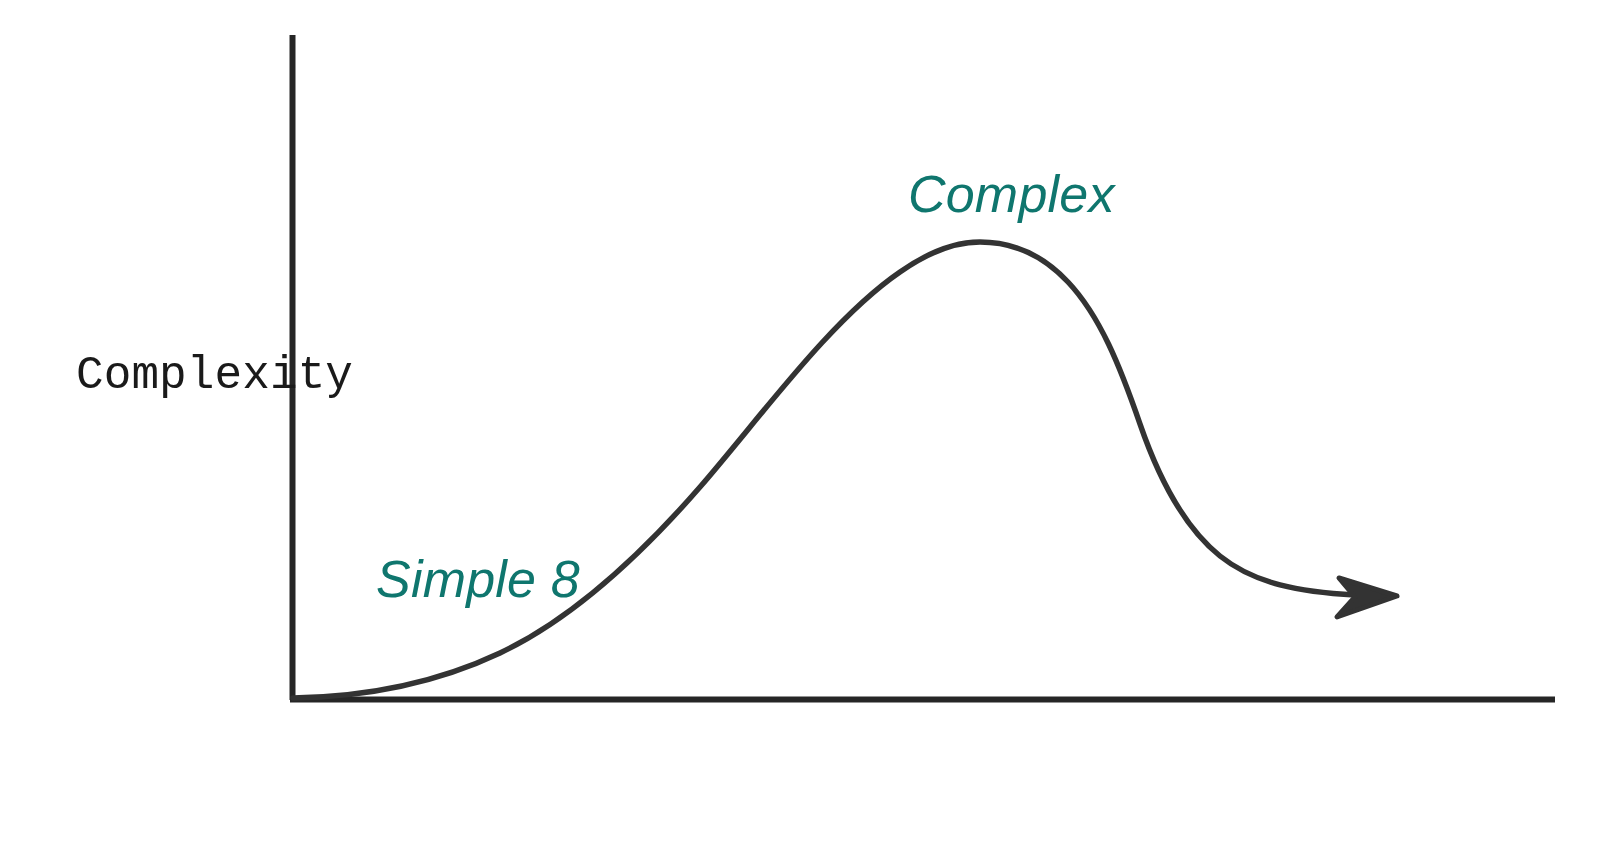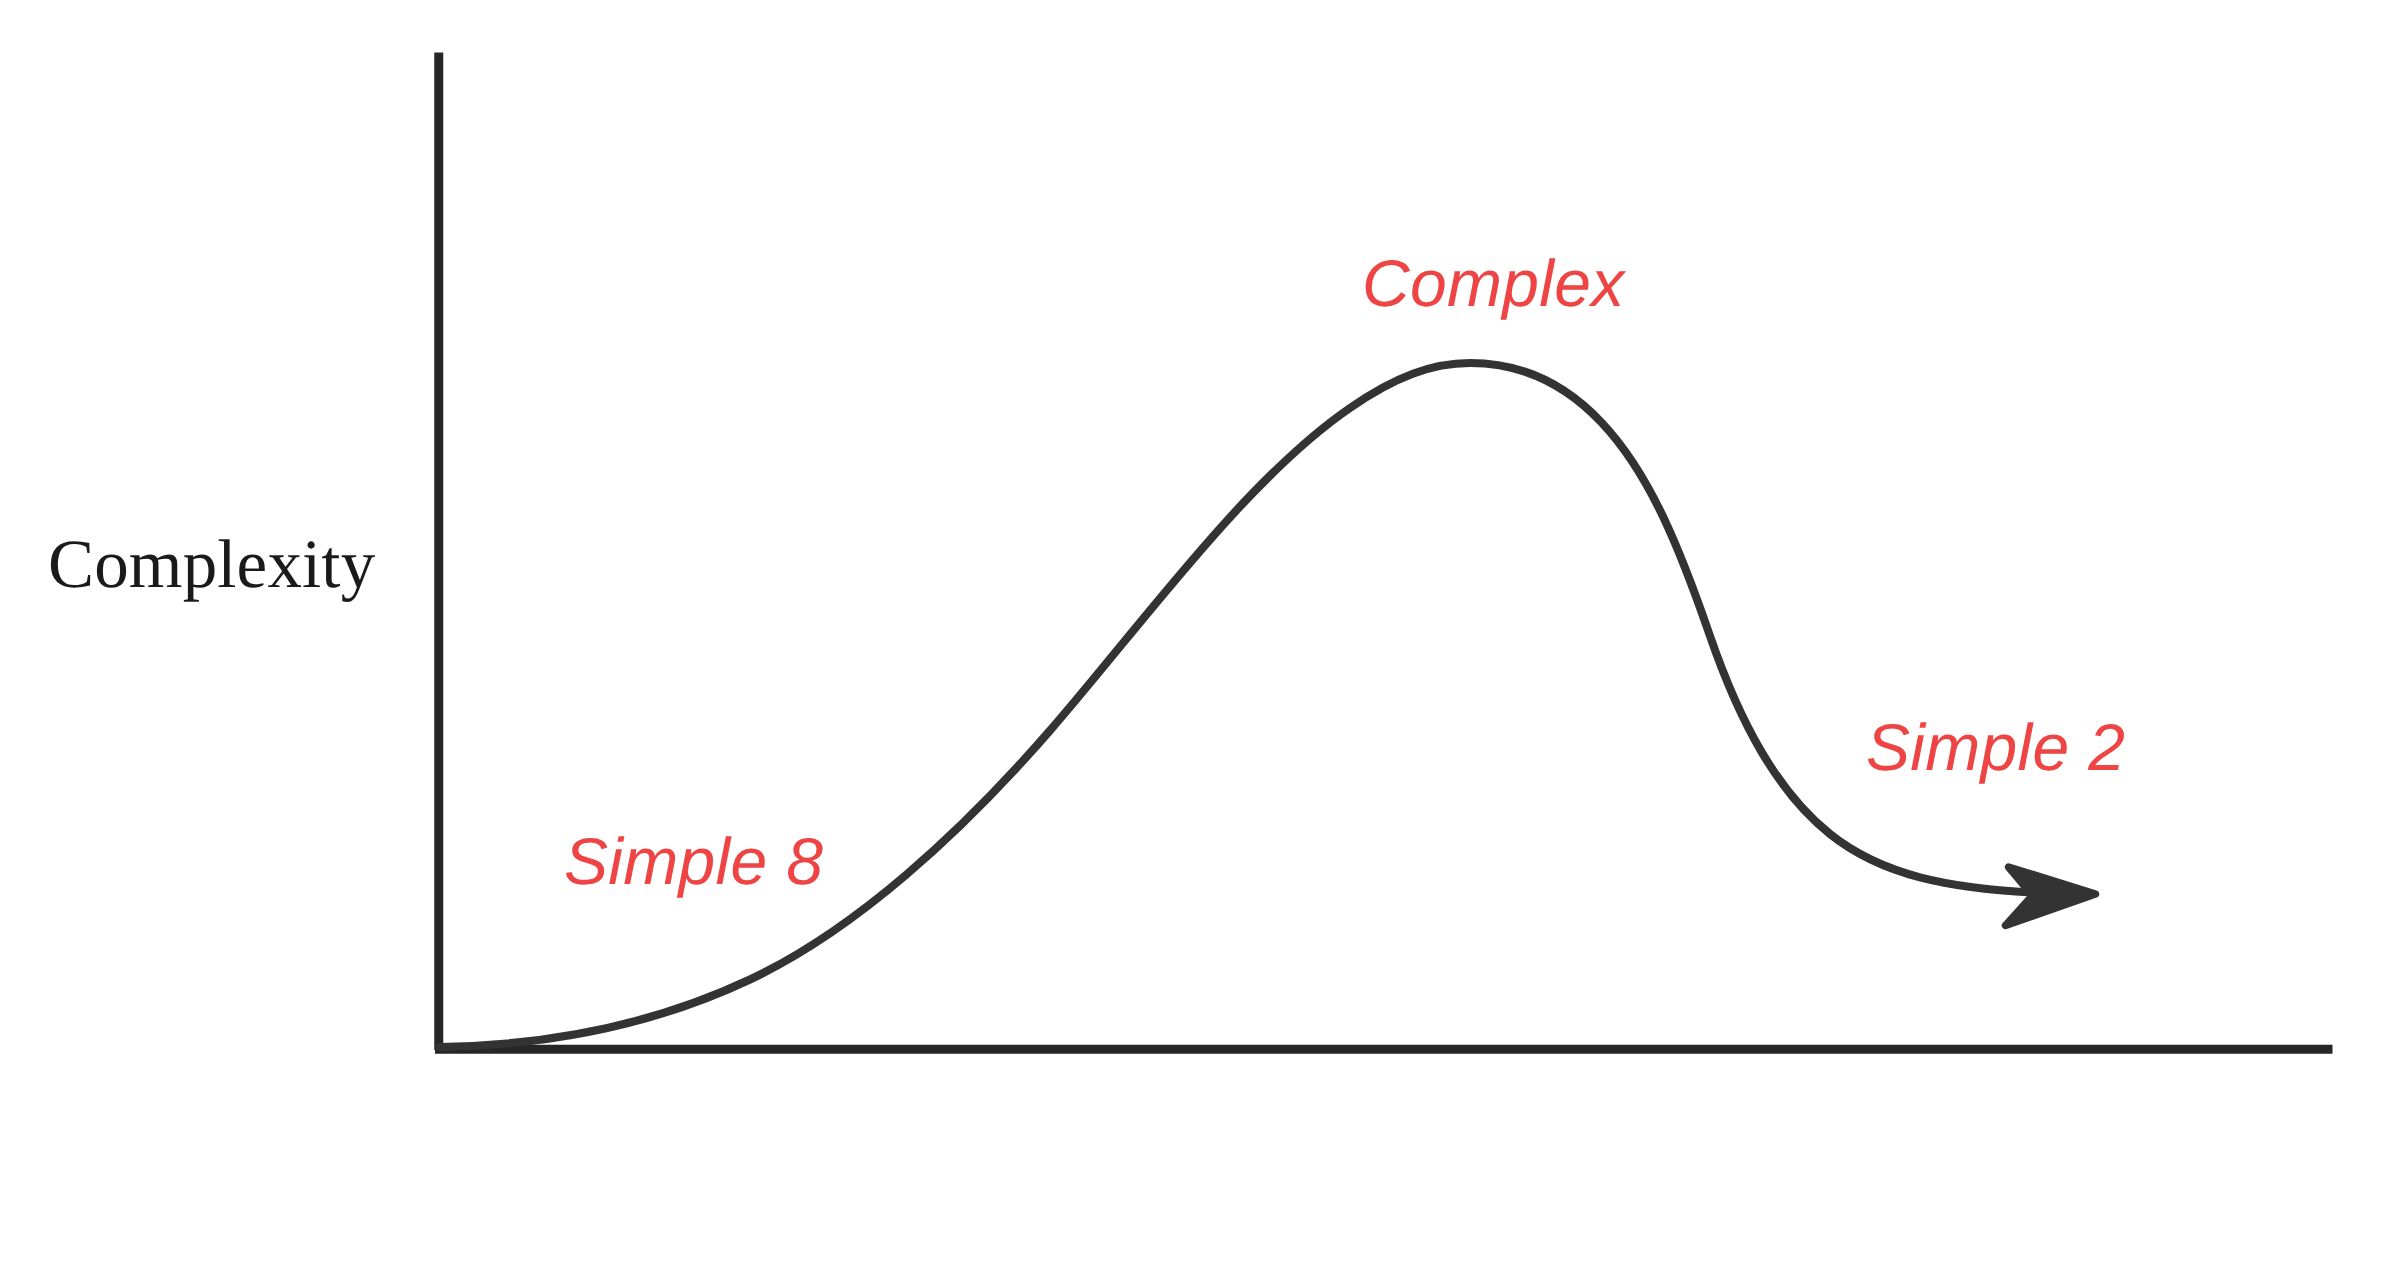--- a/index.html
+++ b/index.html
@@ -19,42 +19,43 @@
     position: absolute;
     left: 0;
     top: 0;
     width: 1600px;
     height: 847px;
     display: block;
   }
   .axis-label {
     position: absolute;
     color: #1a1a1a;
-    font-family: Liberation Serif, serif;
+    font-family: Liberation Mono, monospace;
     font-weight: 400;
     font-size: 46px;
     line-height: 1;
     white-space: nowrap;
     letter-spacing: 0.1px;
+    margin-left: 44px;
   }
   #ylabel {
     left: 32px;
     top: 353px;
   }
   #xlabel {
     left: 760px;
     top: 742px;
   }
   .curve-label {
     position: absolute;
-    color: #ef4444;
+    color: #0f766e;
     font-family: "Liberation Sans", sans-serif;
     font-style: italic;
     font-weight: 400;
-    font-size: 44px;
+    font-size: 52px;
     line-height: 1;
     white-space: nowrap;
     letter-spacing: 0.2px;
   }
   #label-simple-1 {
     left: 376px;
     top: 553px;
   }
   #label-complex {
     left: 908px;
@@ -93,15 +94,14 @@
              Z" fill="#333333" stroke="#333333" stroke-width="5" stroke-linejoin="round" stroke-linecap="round"></path>
   </svg>
 
   <div class="axis-label" id="ylabel">Complexity</div>
 
 
   <div class="curve-label" id="label-simple-1">Simple 8</div>
 
   <div class="curve-label" id="label-complex">Complex</div>
 
-  <div class="curve-label" id="label-simple-2">Simple 2</div>
 
 </div>
 
 </body></html>

